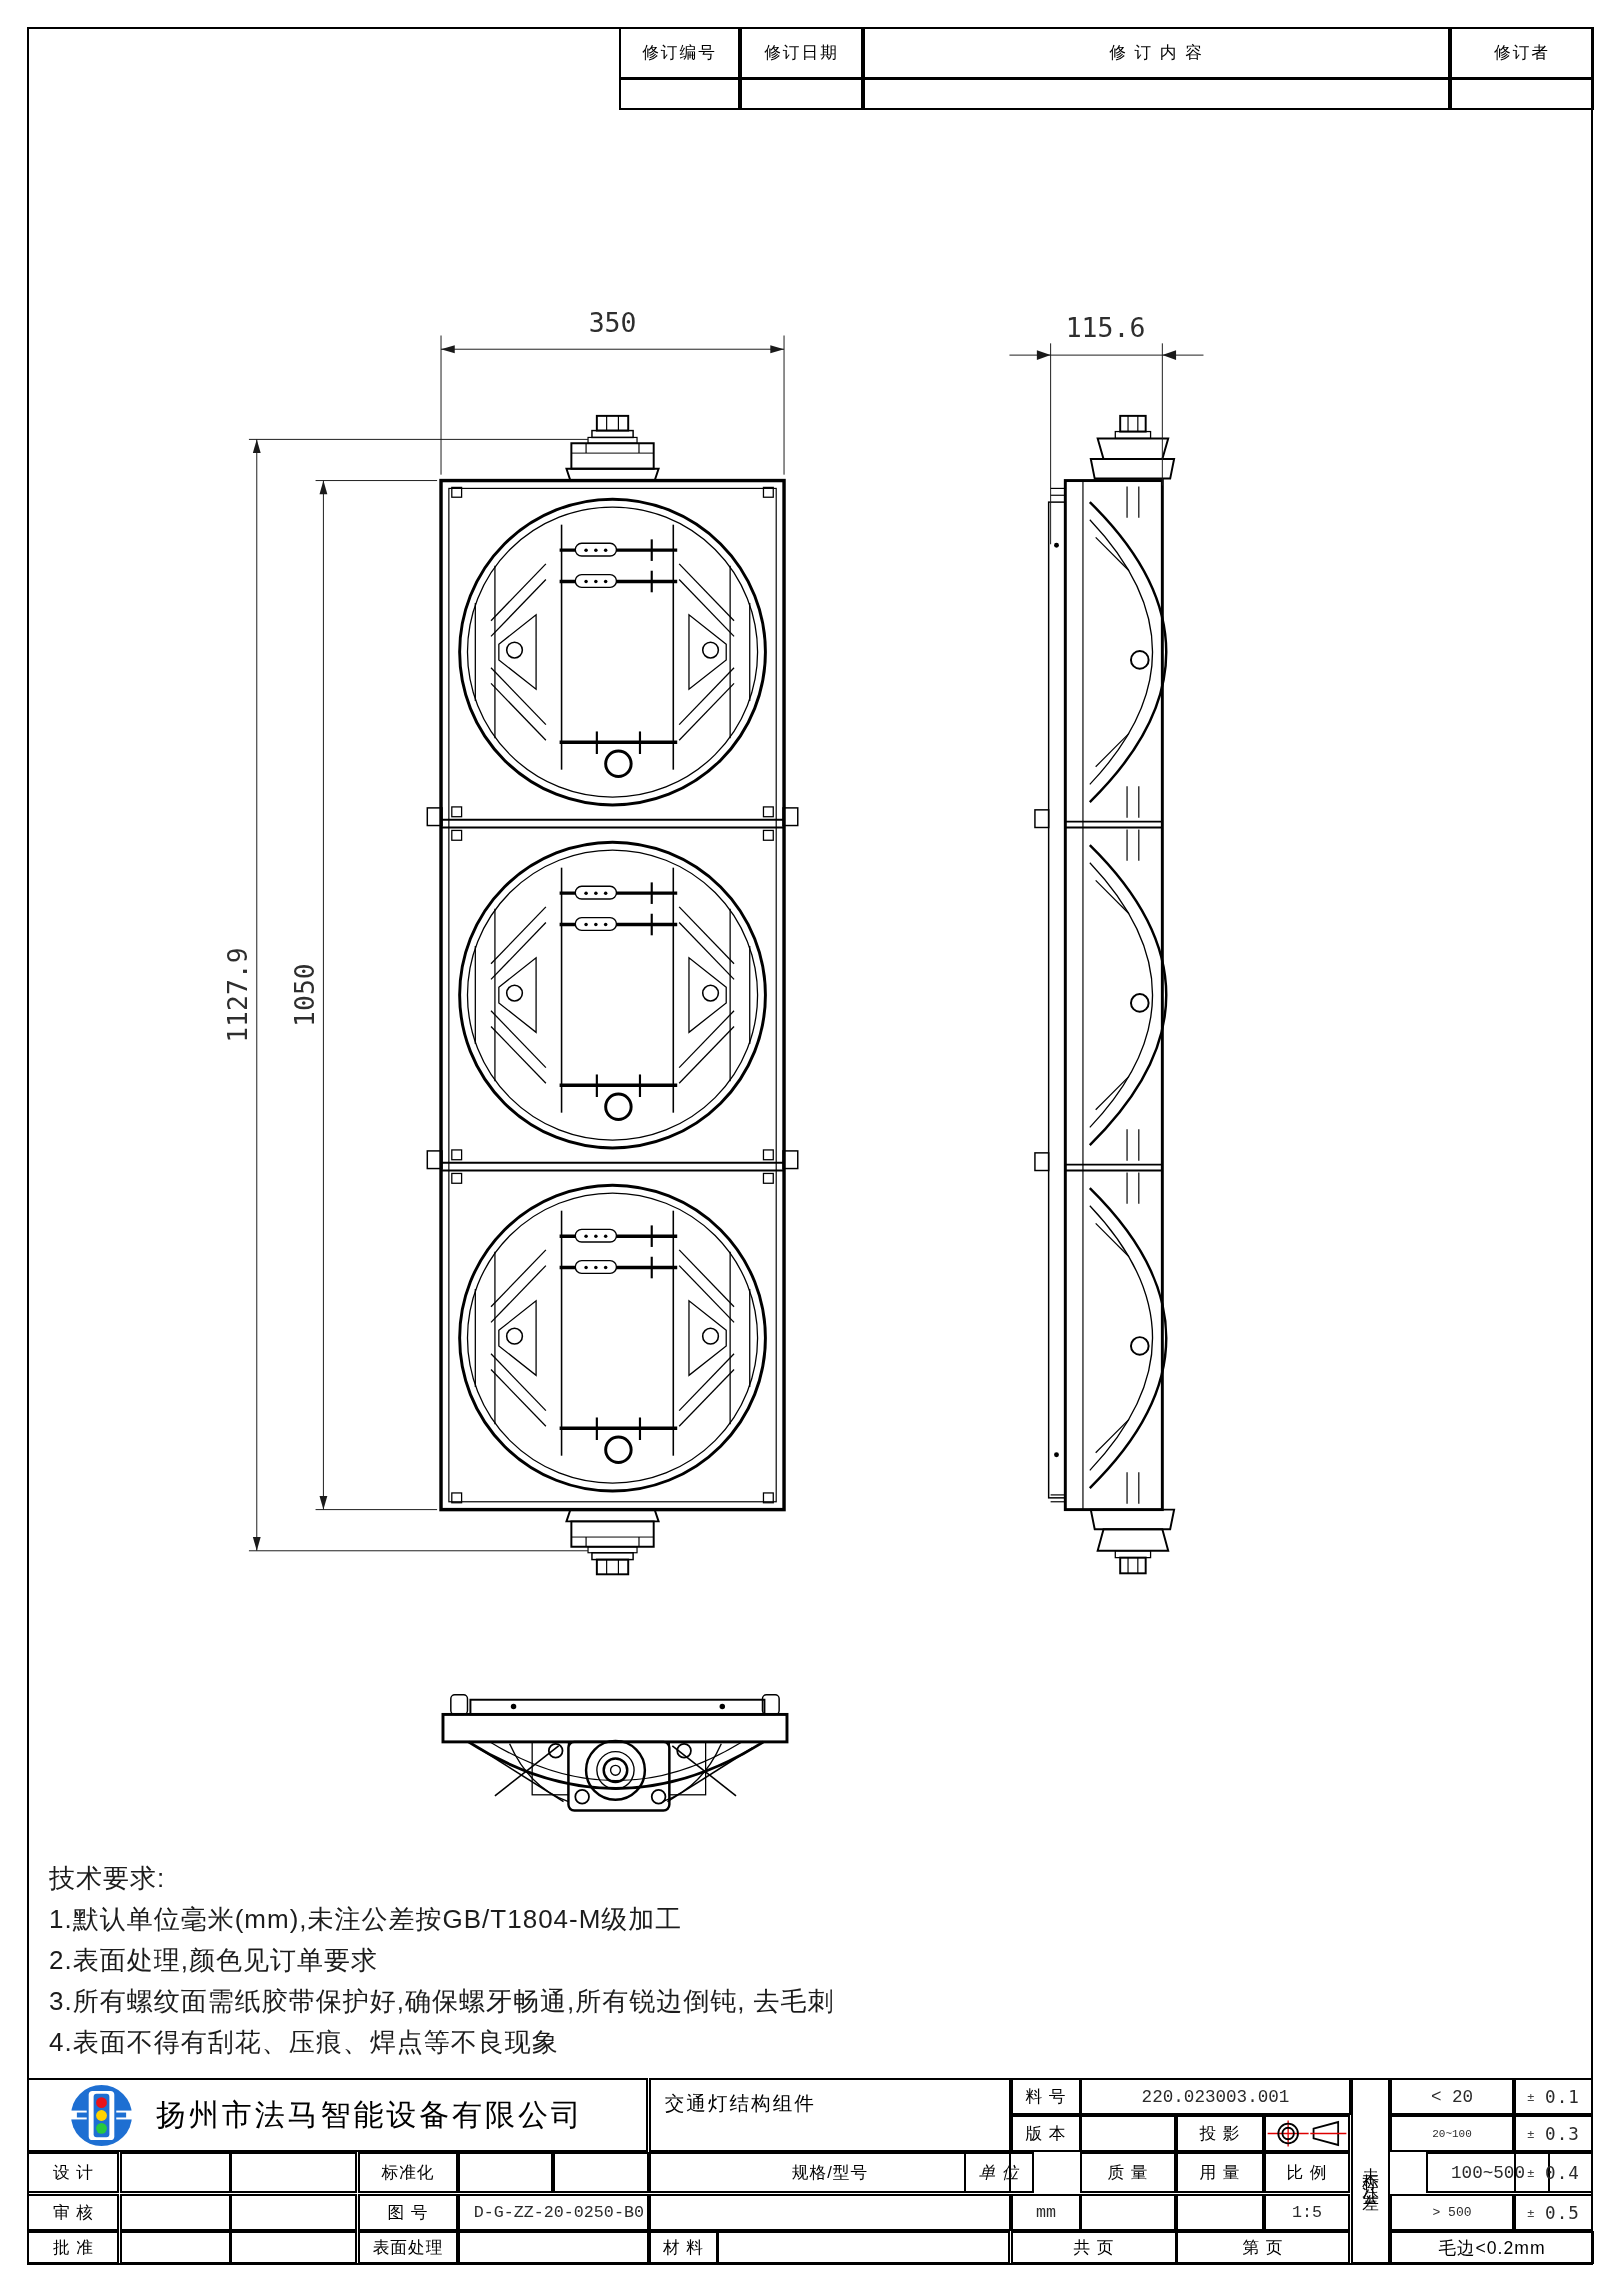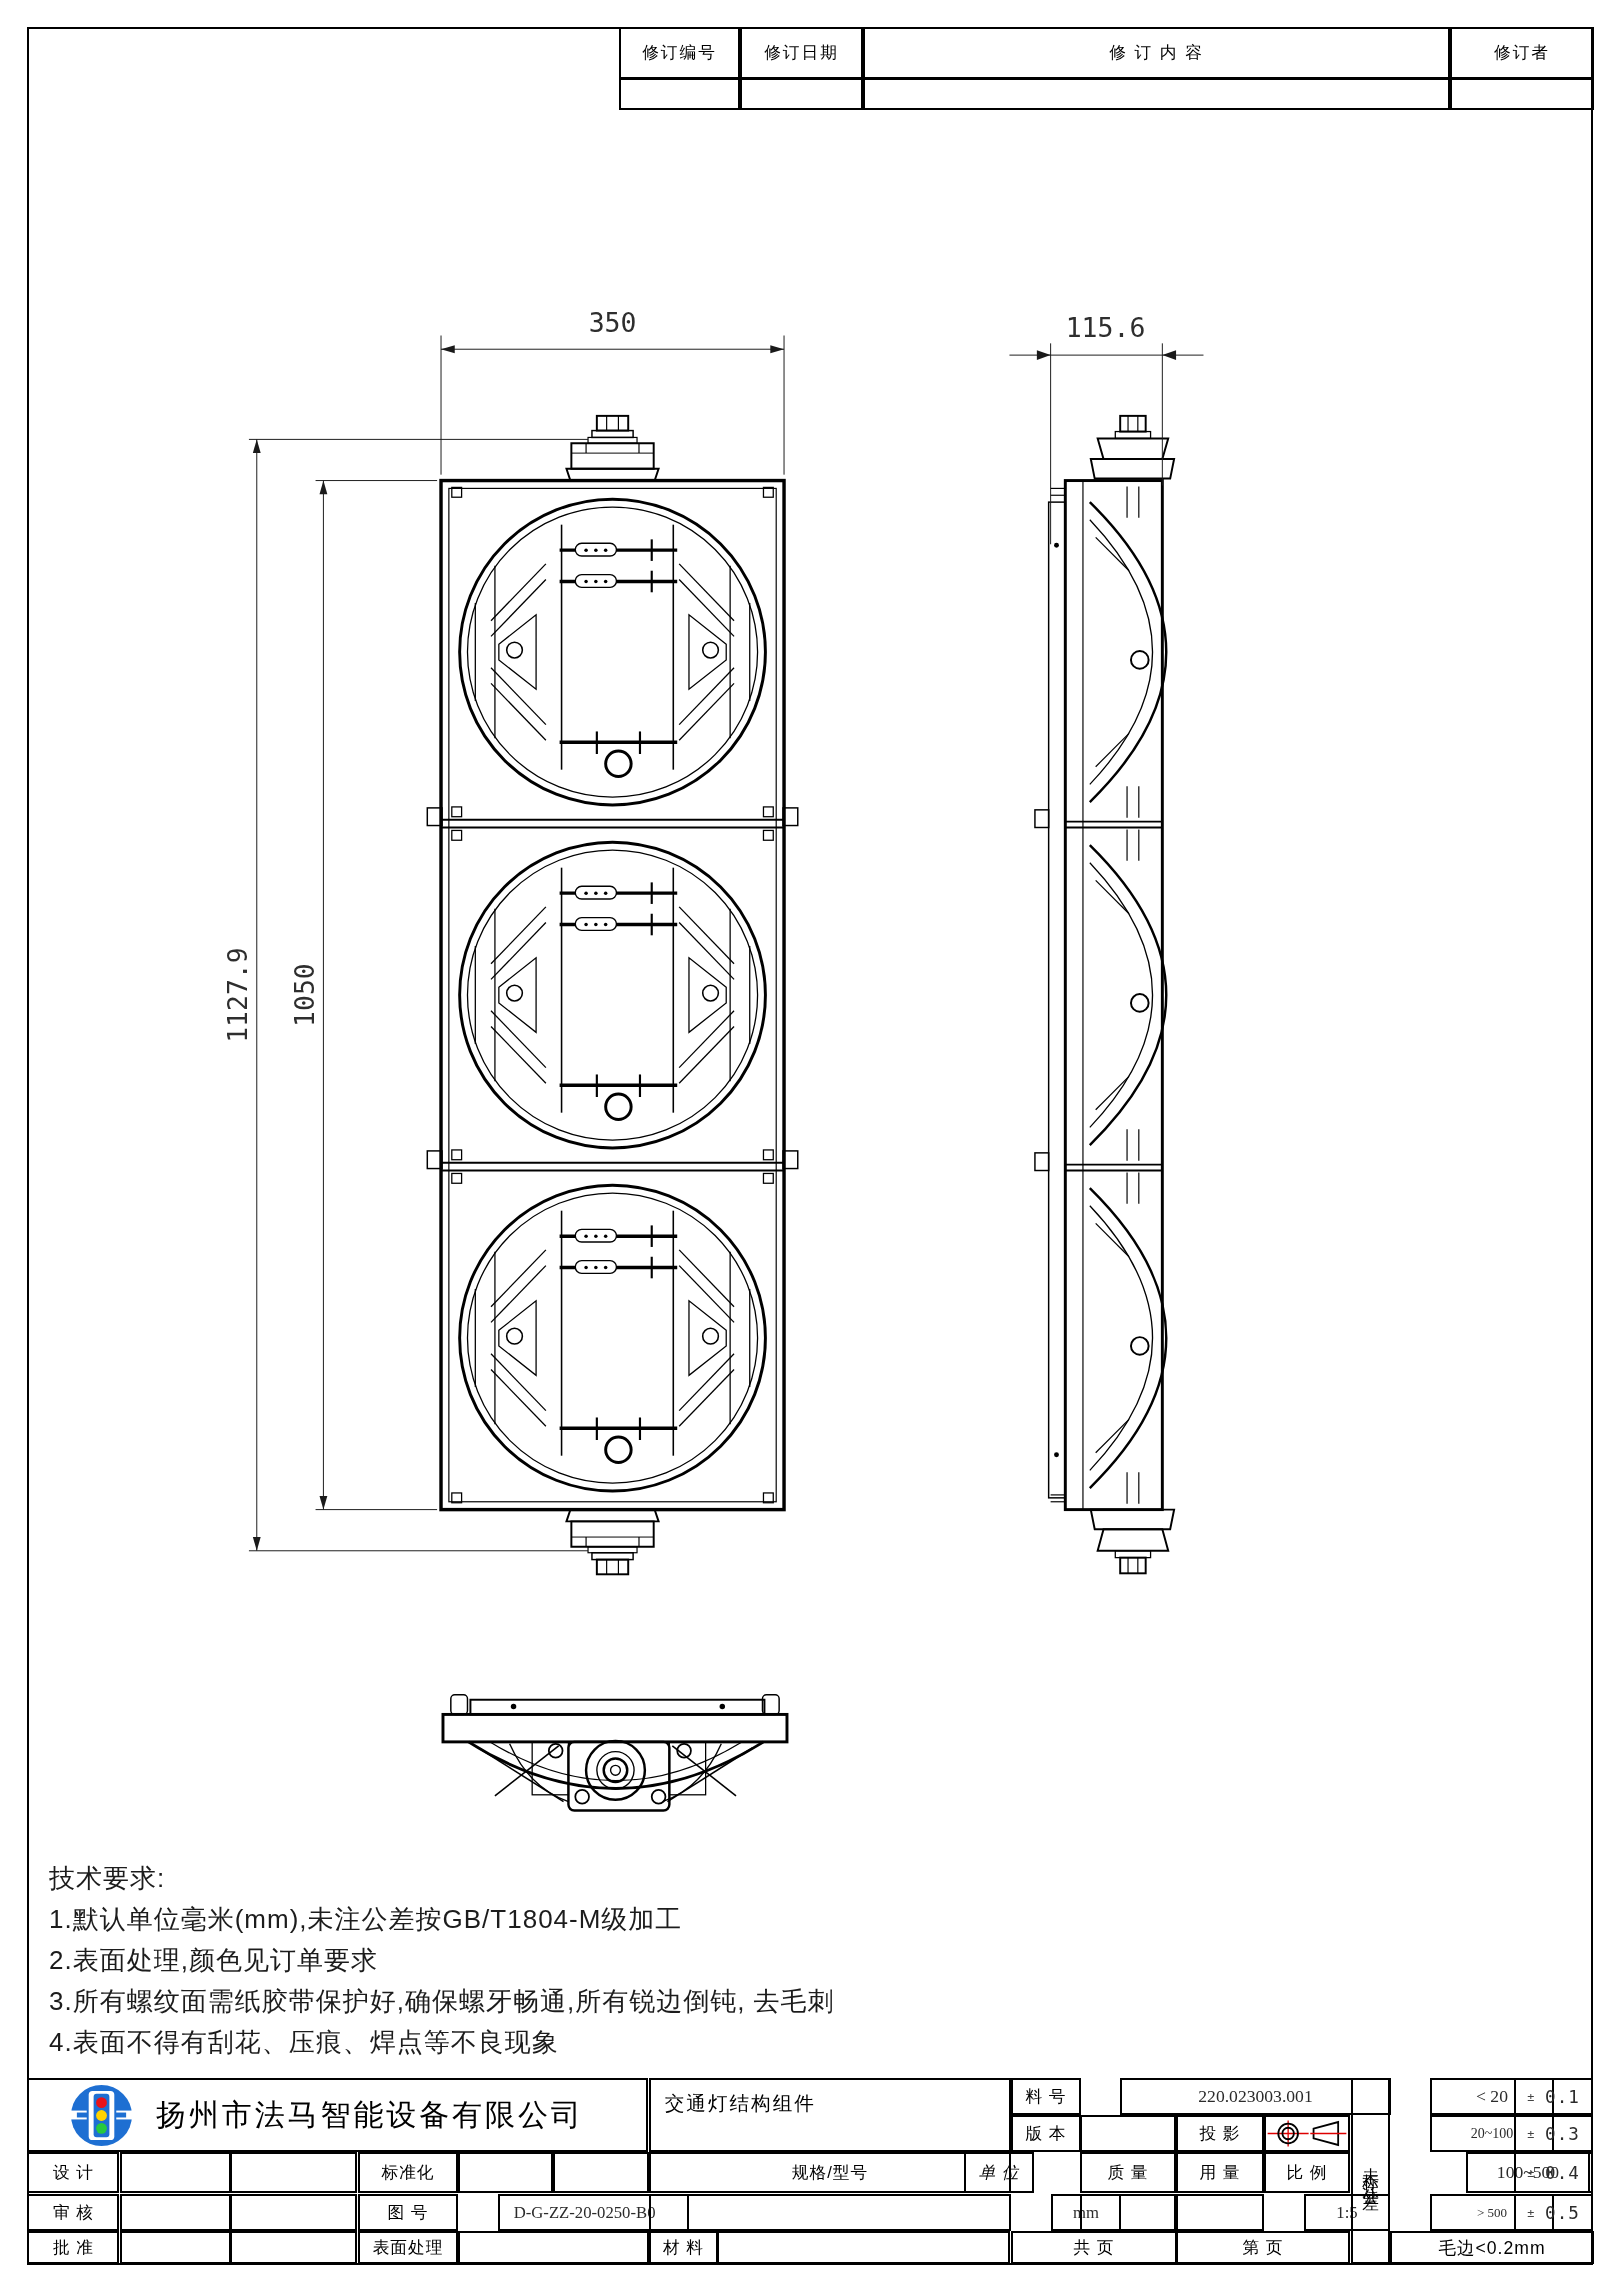--- a/index.html
+++ b/index.html
@@ -3,21 +3,21 @@
 <meta charset="utf-8">
 <style>
   html,body{margin:0;padding:0;background:#e9e9e9;}
   .sheet{position:relative;width:1621px;height:2293px;background:#fff;margin:0 auto;
          font-family:"Liberation Sans",sans-serif;color:#000;outline:1px solid #9a9a9a;overflow:hidden;}
   .frame{position:absolute;left:27.4px;top:26.5px;width:1566px;height:2238px;border:2.9px solid #000;box-sizing:border-box;}
   .cell{position:absolute;border:2px solid #000;box-sizing:border-box;display:flex;align-items:center;justify-content:center;
         font-size:16.7px;letter-spacing:1px;background:transparent;}
   .cell.lt{justify-content:flex-start;padding-left:13.7px;}
   .cell.top{align-items:flex-start;padding-top:9.8px;}
-  .mono{font-family:Liberation Serif, serif;letter-spacing:0;margin-left:40px;}
+  .mono{font-family:Liberation Mono, monospace;letter-spacing:0;}
   .company-cell{position:absolute;border:2px solid #000;box-sizing:border-box;display:flex;align-items:center;gap:21.6px;padding-left:15.7px;}
   .company-name{font-size:30px;letter-spacing:2.9px;font-weight:500;}
   .partname{font-size:19.6px;letter-spacing:2px;}
   .vlabel{writing-mode:vertical-lr;text-orientation:upright;letter-spacing:6.9px;font-size:16.7px;}
   .tol-val{display:flex;align-items:center;gap:9.8px;font-family:"DejaVu Sans Mono",monospace;font-size:17.6px;color:#2b2b2b;}
   .pm{font-size:11.8px;color:#444;}
   .tech{position:absolute;left:49px;top:1858px;width:745px;color:#1c1c1c;}
   .tech div{font-size:26px;line-height:41px;letter-spacing:1px;white-space:nowrap;}
   .revcell{position:absolute;border:2px solid #000;box-sizing:border-box;display:flex;align-items:center;justify-content:center;font-size:16.7px;letter-spacing:2px;}
   svg text{font-family:"DejaVu Sans Mono",monospace;fill:#2e2e2e;}
@@ -317,21 +317,21 @@
     <div class="cell" style="left:1176px;top:2231px;width:174px;height:33px;">第  页</div>
 
     <div class="cell vlabel" style="left:1351px;top:2078px;width:39px;height:186px;">未标注公差</div>
     <div class="cell mono" style="left:1390px;top:2078px;width:124px;height:37px;font-size:17.6px;color:#2b2b2b;">&lt; 20</div>
     <div class="cell" style="left:1514px;top:2078px;width:79px;height:37px;">
         <span class="tol-val">
           <span class="pm">±</span>
           <span>0.1</span>
         </span>
       </div>
-    <div class="cell mono" style="left:1390px;top:2115px;width:124px;height:37px;font-size:14px;color:#2b2b2b;">20~100</div>
+    <div class="cell mono" style="left:1390px;top:2115px;width:124px;height:37px;font-size:11px;color:#2b2b2b;">20~100</div>
     <div class="cell" style="left:1514px;top:2115px;width:79px;height:37px;">
         <span class="tol-val">
           <span class="pm">±</span>
           <span>0.3</span>
         </span>
       </div>
     <div class="cell mono" style="left:1426px;top:2152px;width:124px;height:41px;font-size:17.6px;color:#2b2b2b;">100~500</div>
     <div class="cell" style="left:1514px;top:2152px;width:79px;height:41px;">
         <span class="tol-val">
           <span class="pm">±</span>

